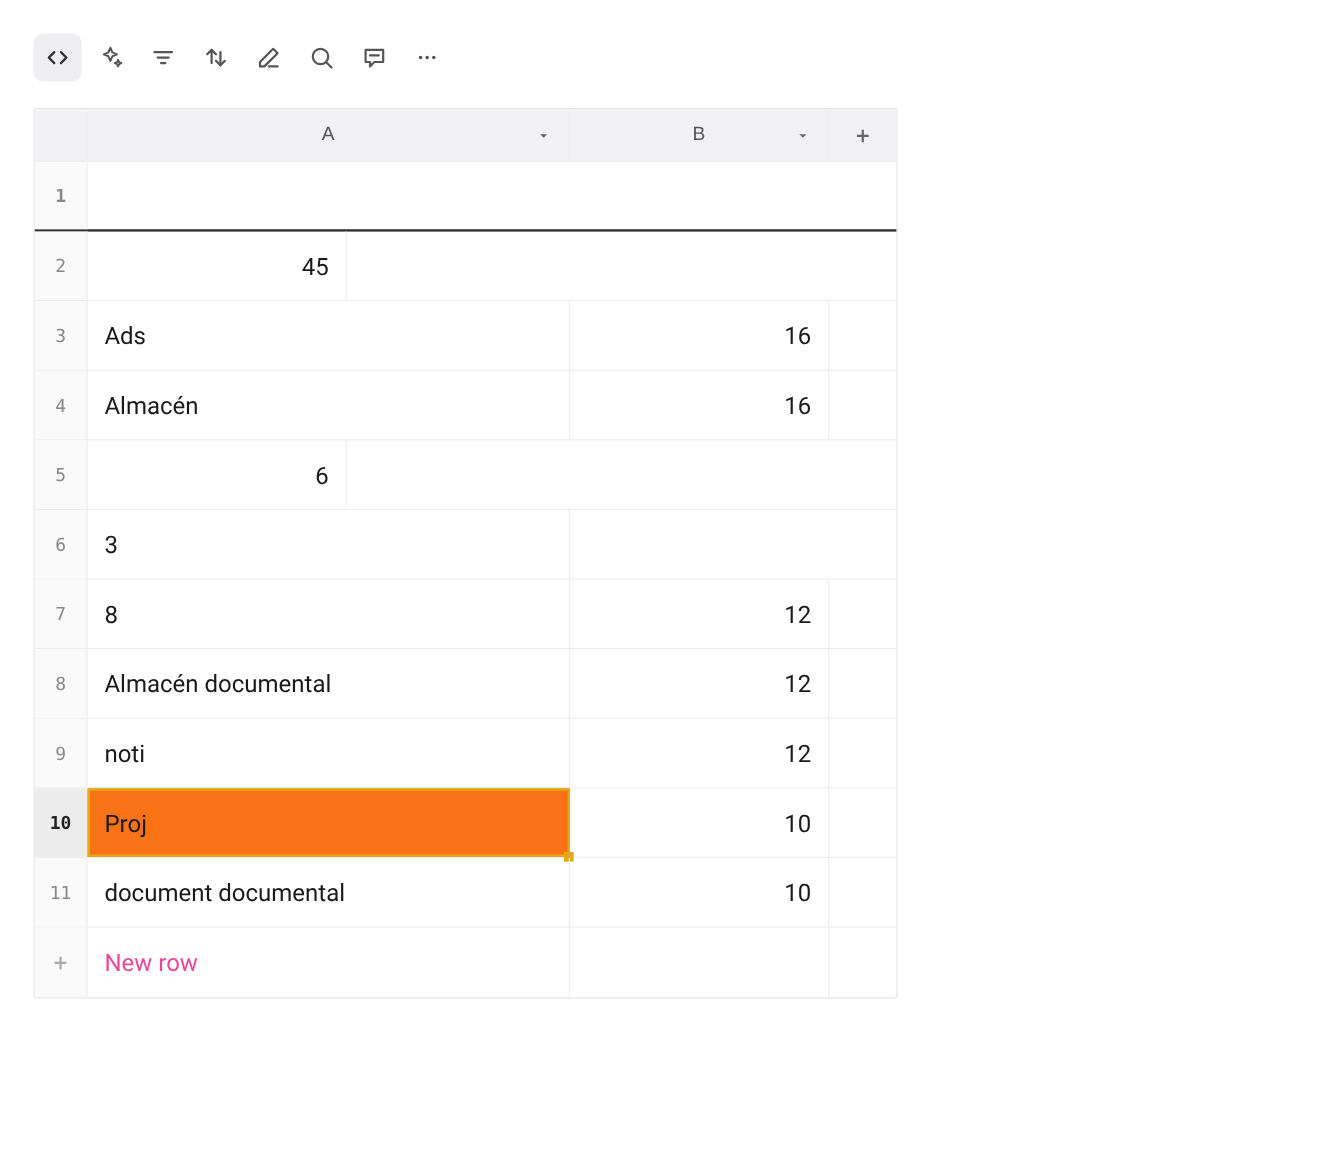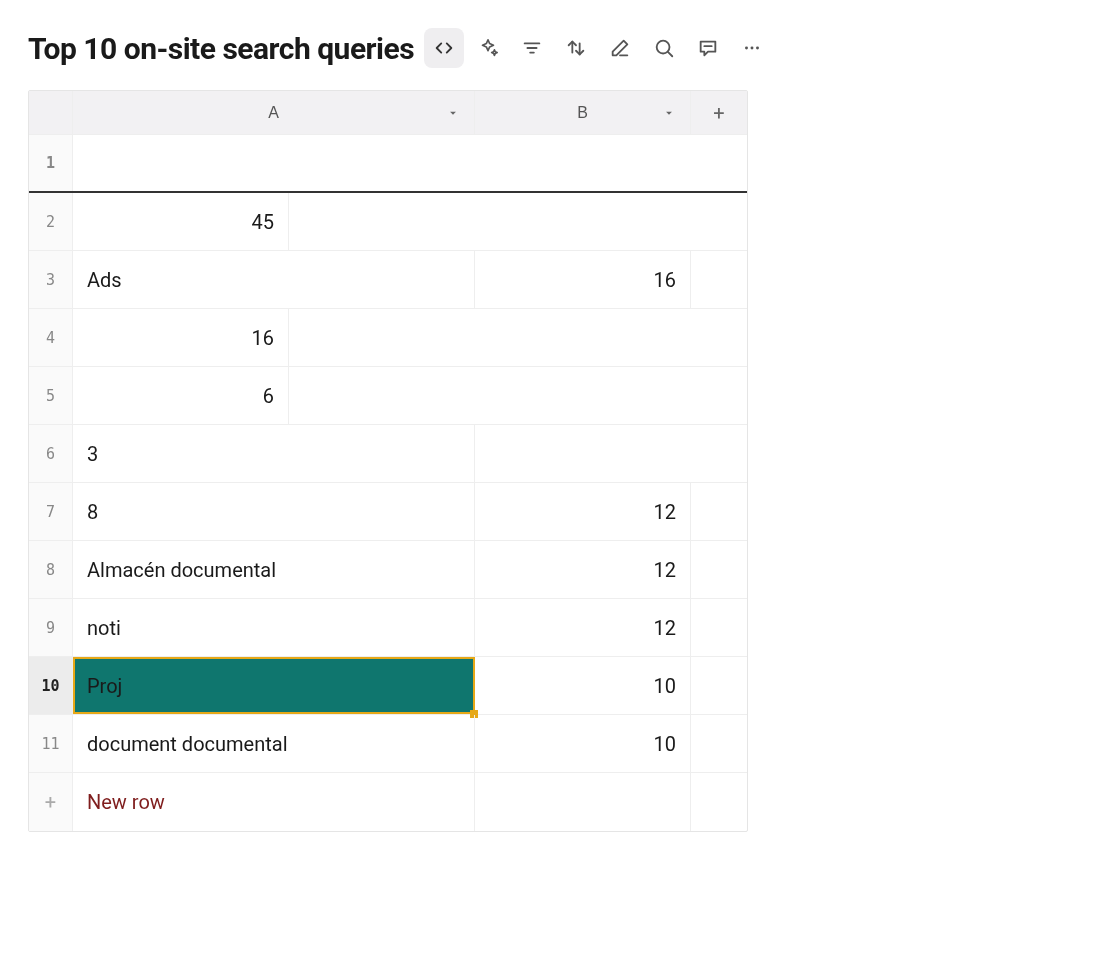--- a/index.html
+++ b/index.html
@@ -110,45 +110,44 @@
   .col-caret svg { width:14px; height:14px; display:block; }
 
   
   .row.headers { font-weight:700; border-bottom: 2px solid #333; }
   .row.headers .colB { justify-content:flex-start; }
 
   
   .cell-selected {
     outline: 2px solid #e6a817;
     outline-offset: -2px;
-    background: #0f766e;
+    background: #f97316;
   }
   .cell-selected::after {
     content:"";
     position:absolute;
     right:-4px;
     bottom:-4px;
     width:8px; height:8px;
     background:#e6a817;
   }
   .row.selected-row .rownum {
     background:#ececec;
     color:#222;
     font-weight:700;
   }
 
   .row.newrow { color:#aaa; }
   .row.newrow .rownum { color:#aaa; font-size:20px; font-family:inherit; cursor:pointer; }
-  .row.newrow .colA { color:#7f1d1d; }
+  .row.newrow .colA { color:#ec4899; }
 </style>
 </head>
 <body>
 
 <div class="header">
-  <div class="title">Top 10 on-site search queries</div>
   <div class="toolbar">
 
     <div class="tool-btn active">
       <svg viewBox="0 0 24 24" fill="none" stroke="currentColor" stroke-width="2" stroke-linecap="round" stroke-linejoin="round">
           <polyline points="9 7 4 12 9 17"></polyline>
           <polyline points="15 7 20 12 15 17"></polyline>
         </svg>
     </div>
 
     <div class="tool-btn">
@@ -243,20 +242,21 @@
 
   <div class="row">
     <div class="rownum">3</div>
     <div class="colA">Ads</div>
     <div class="colB">16</div>
     <div class="colPlus"></div>
   </div>
 
   <div class="row">
     <div class="rownum">4</div>
+    <div class="colA">Almacén</div>
     <div class="colB">16</div>
     <div class="colPlus"></div>
   </div>
 
   <div class="row">
     <div class="rownum">5</div>
     <div class="colB">6</div>
     <div class="colPlus"></div>
   </div>
 

